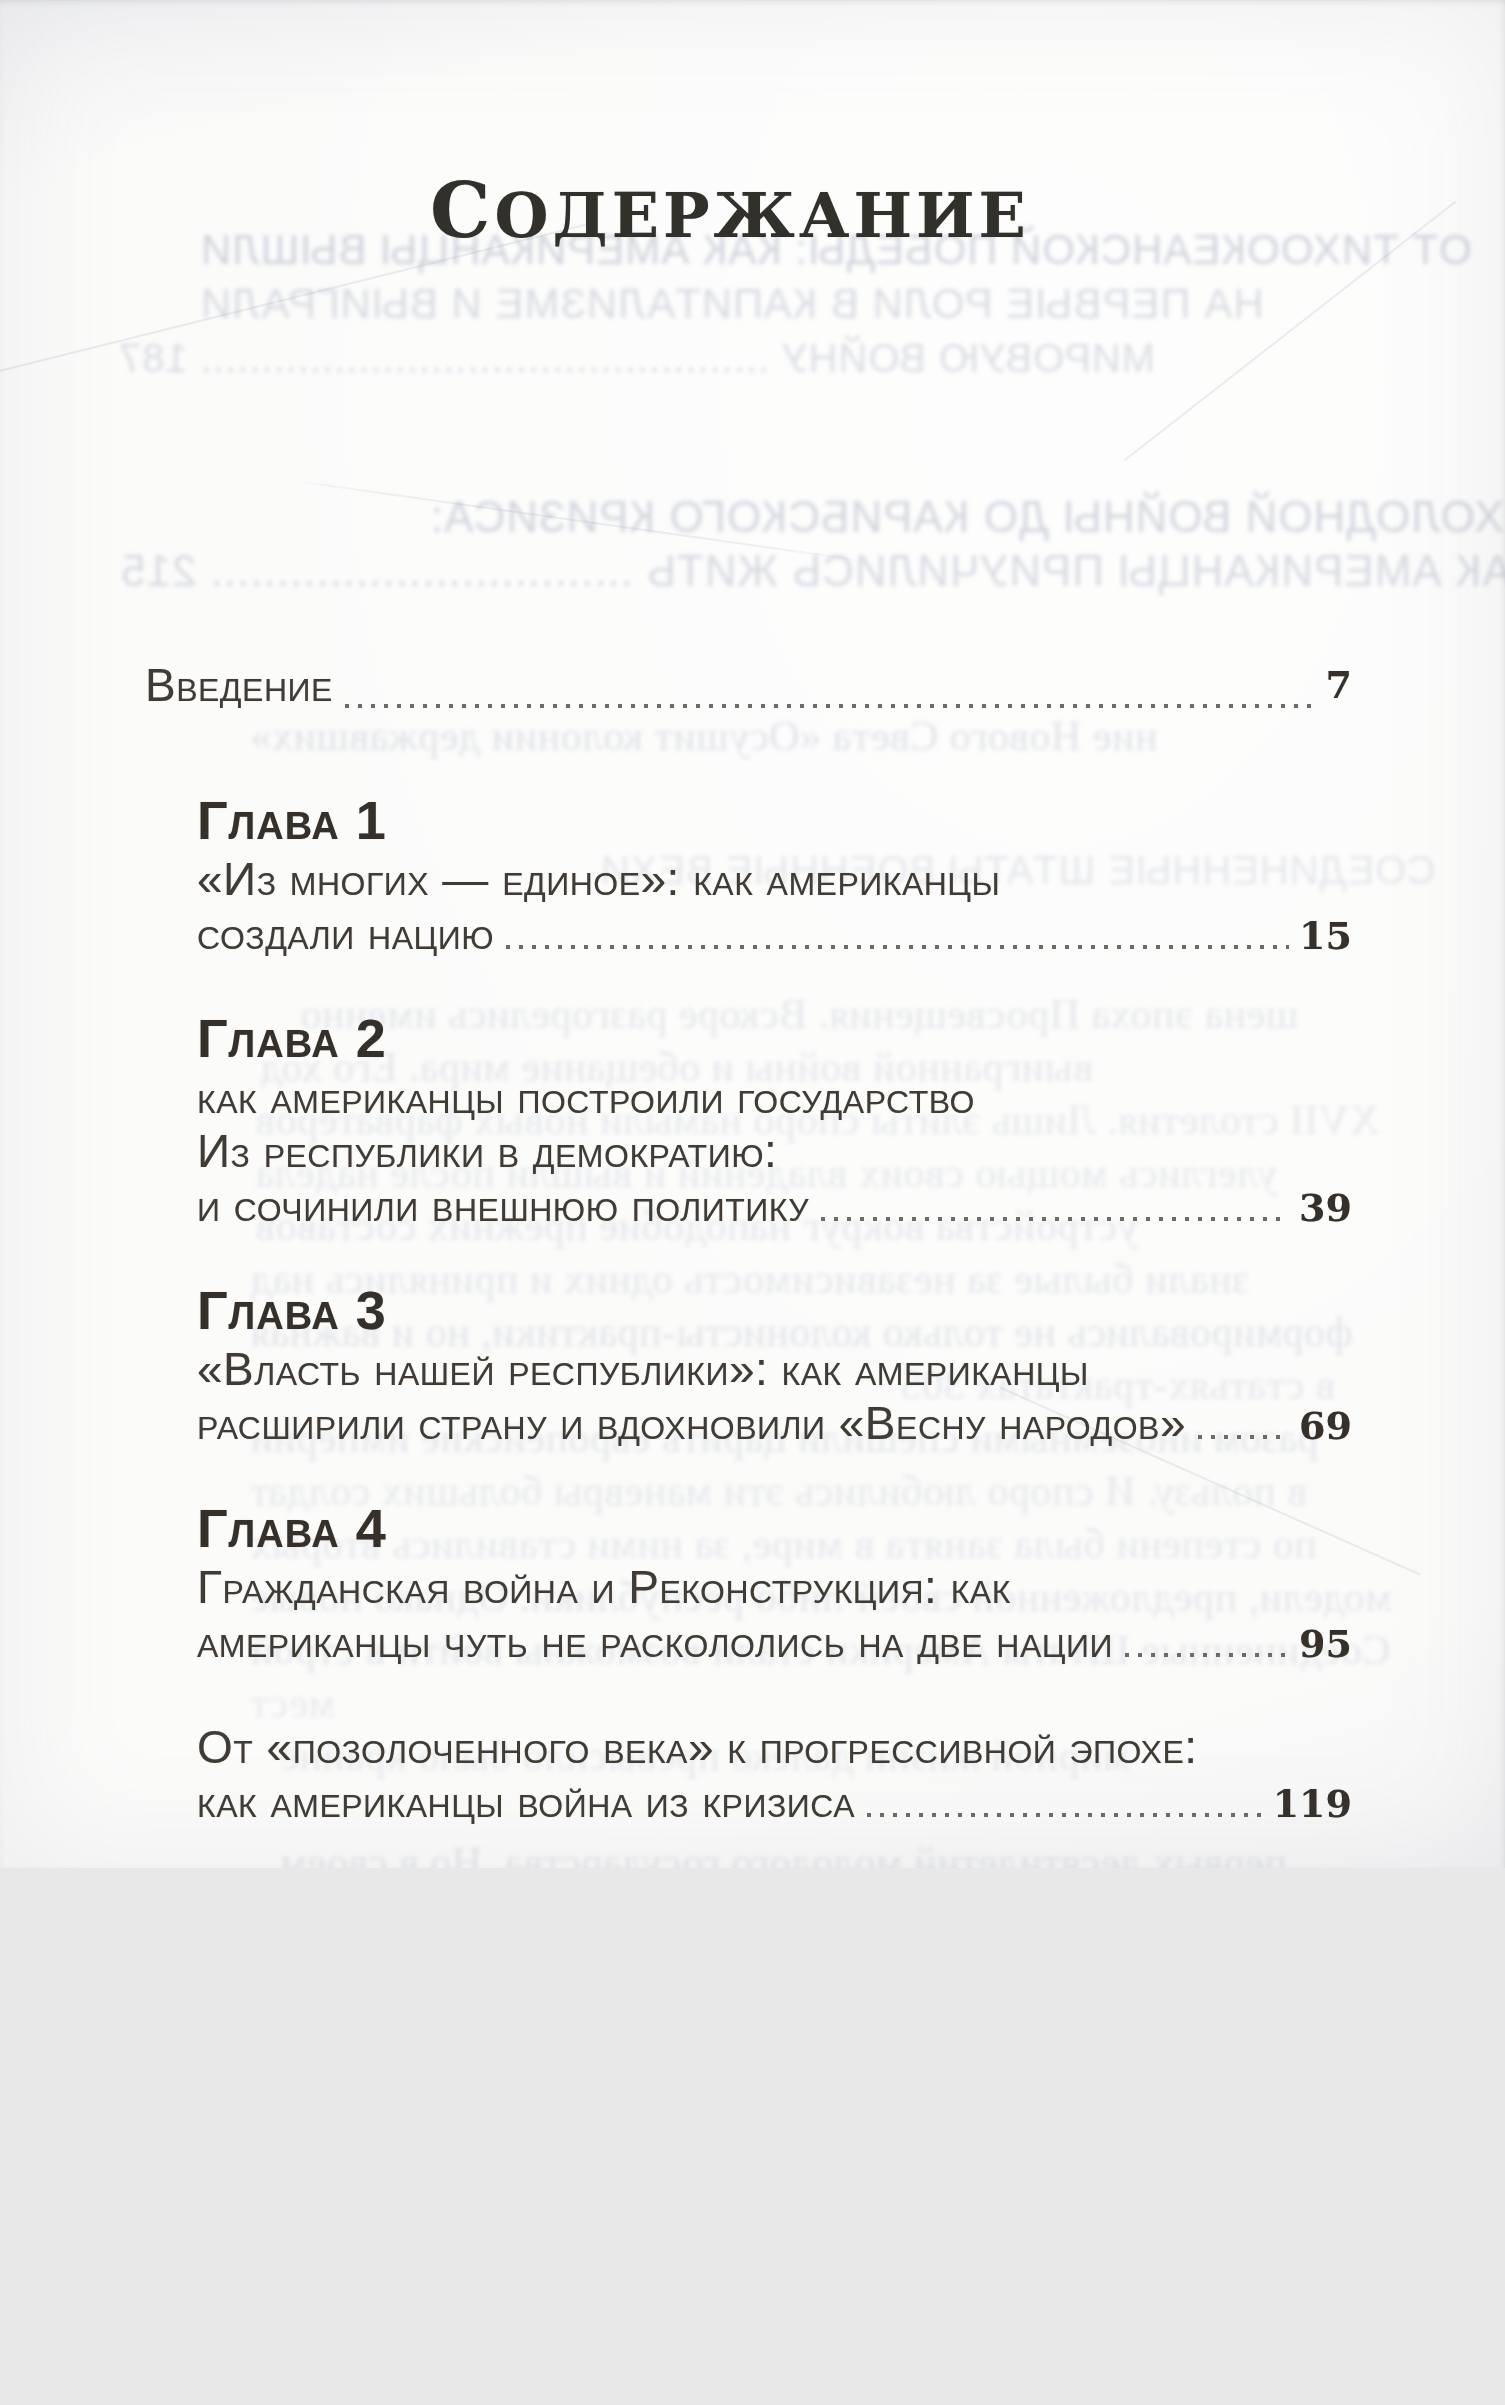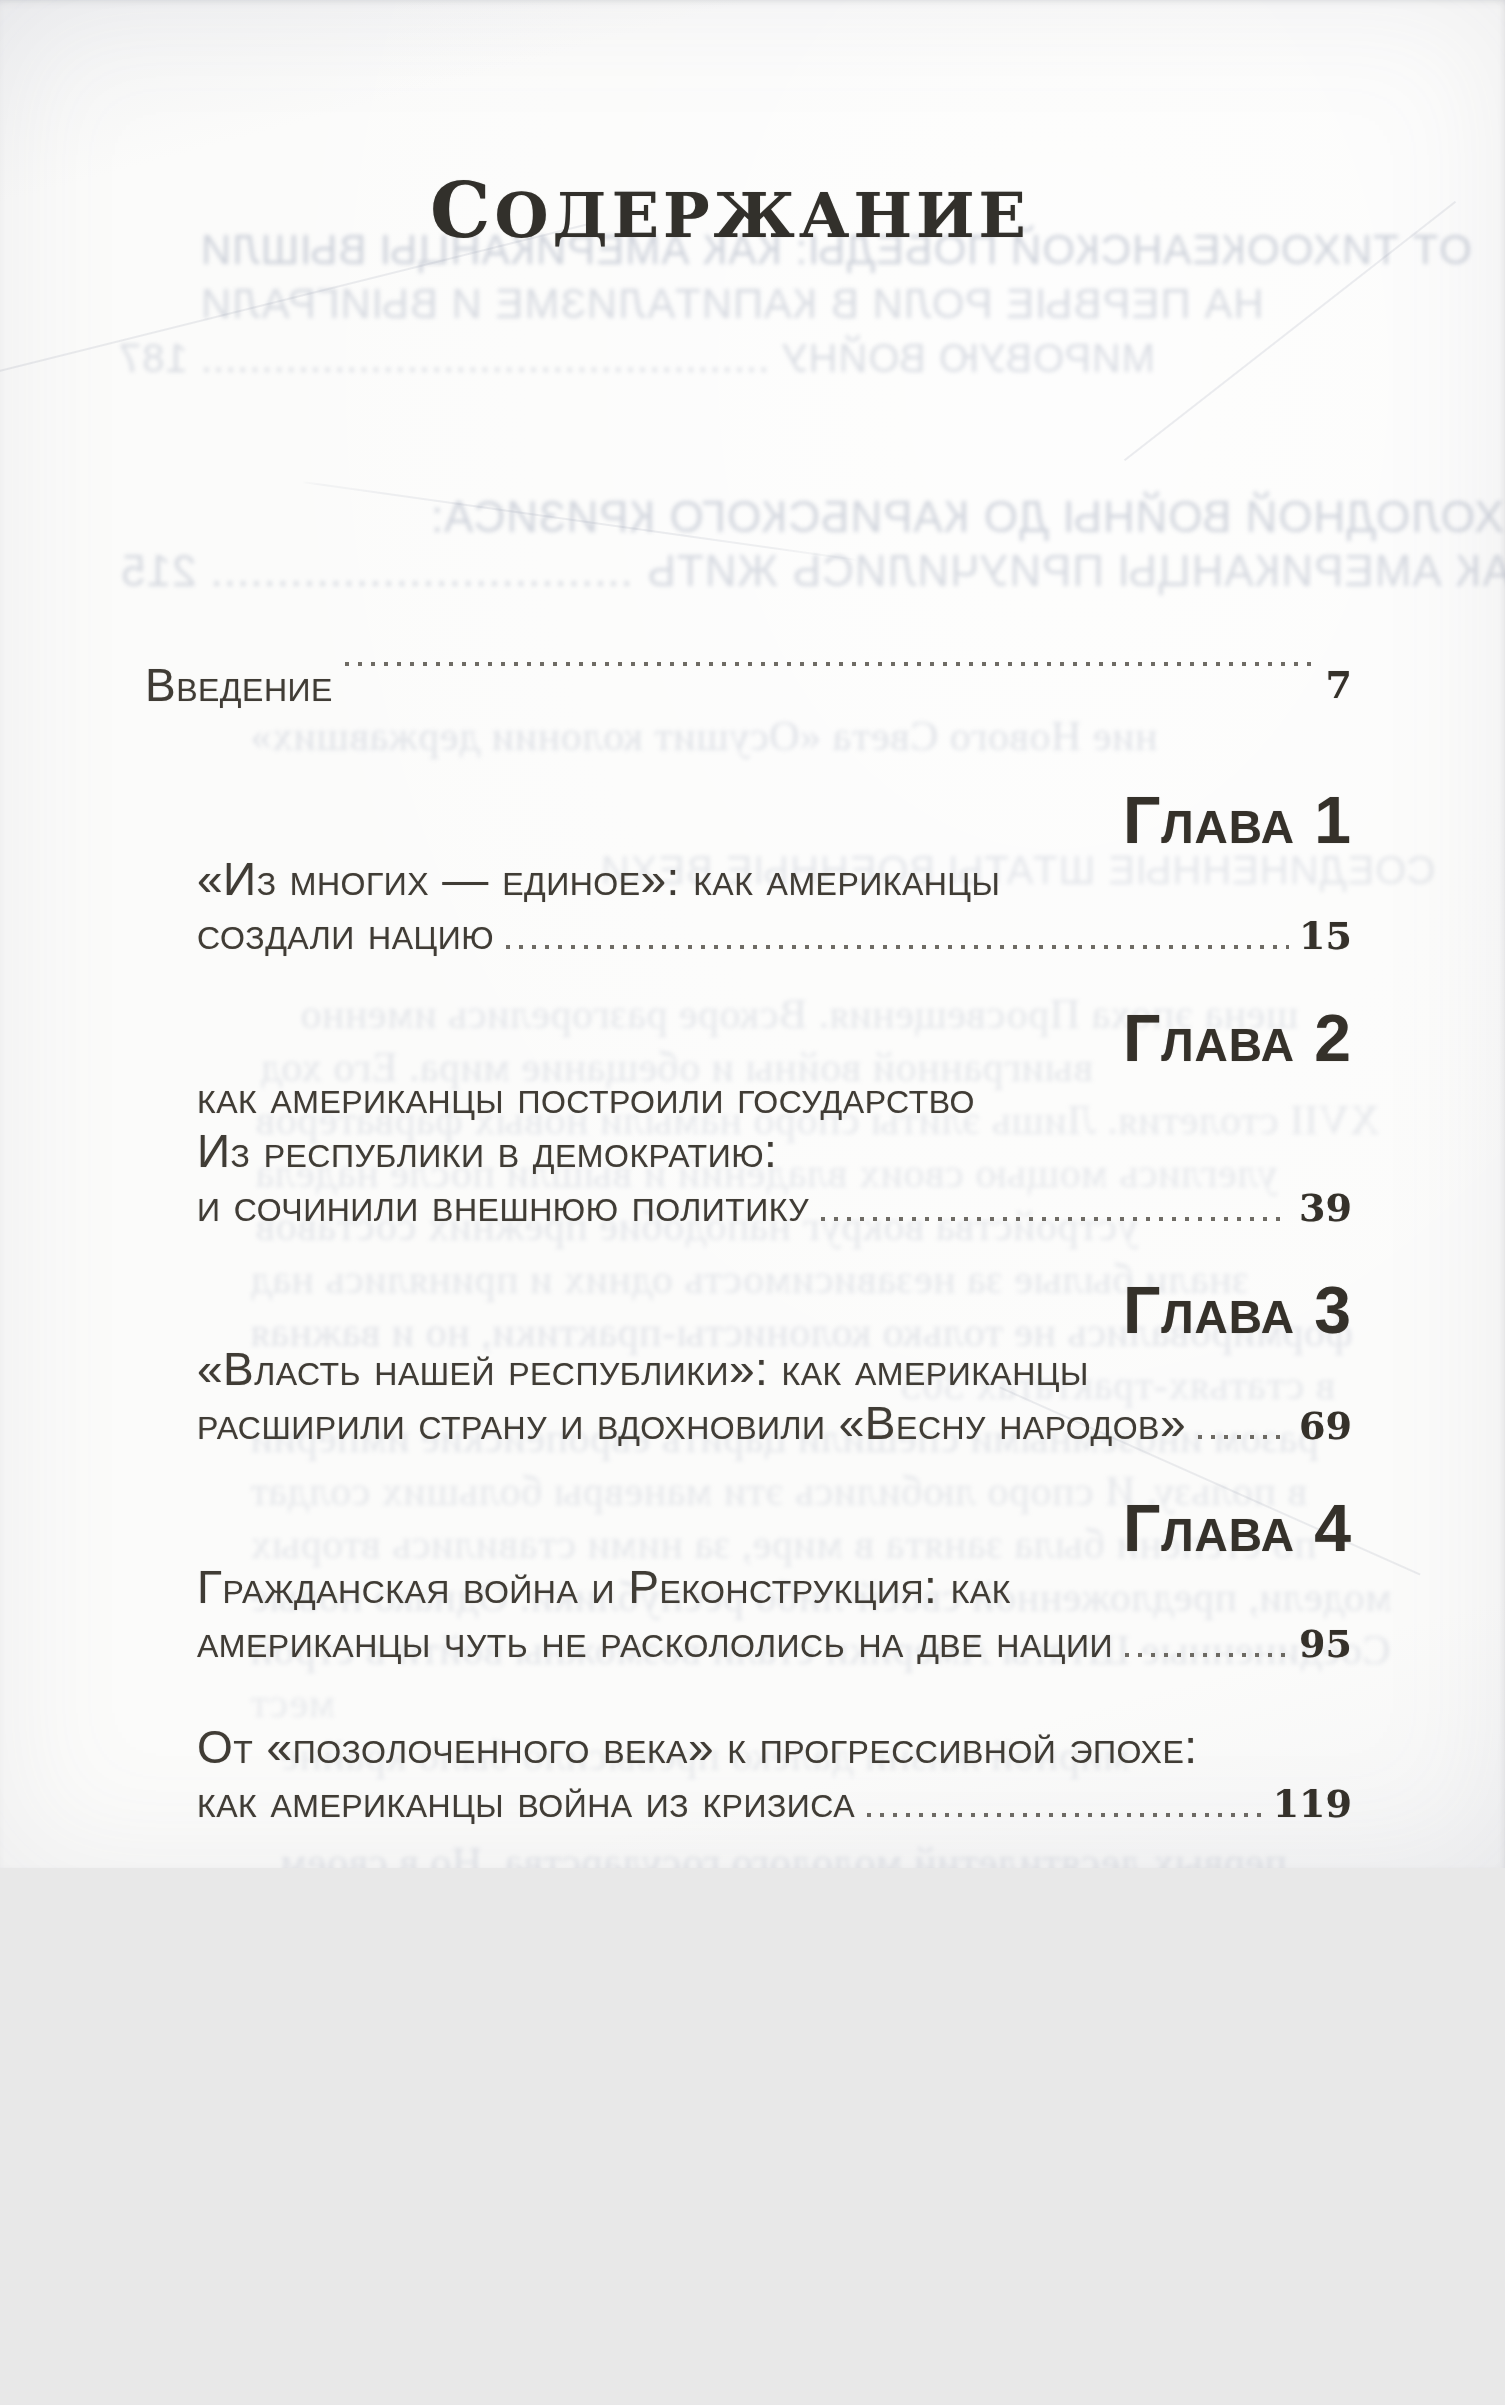--- a/index.html
+++ b/index.html
@@ -40,30 +40,29 @@
     text-shadow:0 0 1px rgba(50,48,43,0.35);
   }
   .title::first-letter { font-size:76px; }
 
   .toc { position:absolute; left:145px; top:662px; right:153px; }
 
   .entry-text, .line, .line-text {
     font-variant:small-caps; font-size:46px; color:#403c35;
     letter-spacing:0.5px; text-shadow:0 0 1px rgba(64,60,53,0.30);
   }
-  .intro-row { display:flex; align-items:flex-start; height:46px; margin-bottom:86px; }
+  .intro-row { display:flex; align-items:flex-end; height:46px; margin-bottom:86px; }
   .intro-row .entry-text { line-height:46px; }
 
   .chapter { margin-left:52px; margin-bottom:52px; }
   .chapter-label {
     font-variant:small-caps; font-weight:700;
-    font-size:66px; line-height:52px; letter-spacing:1px;
+    font-size:54px; line-height:52px; letter-spacing:1px;
     color:#35312a; margin-bottom:6px;
     text-shadow:0 0 1px rgba(53,49,42,0.35);
-    text-align:right;
   }
   .line { line-height:54px; }
   .row { display:flex; align-items:baseline; height:54px; }
 
   .leader {
     flex:1; height:4px; margin:0 10px 0 12px;
     background-image:repeating-linear-gradient(to right, #56524a 0 4px, rgba(0,0,0,0) 4px 13px);
     background-repeat:repeat-x; background-position:left bottom; background-size:auto 4px;
     opacity:0.85;
   }

